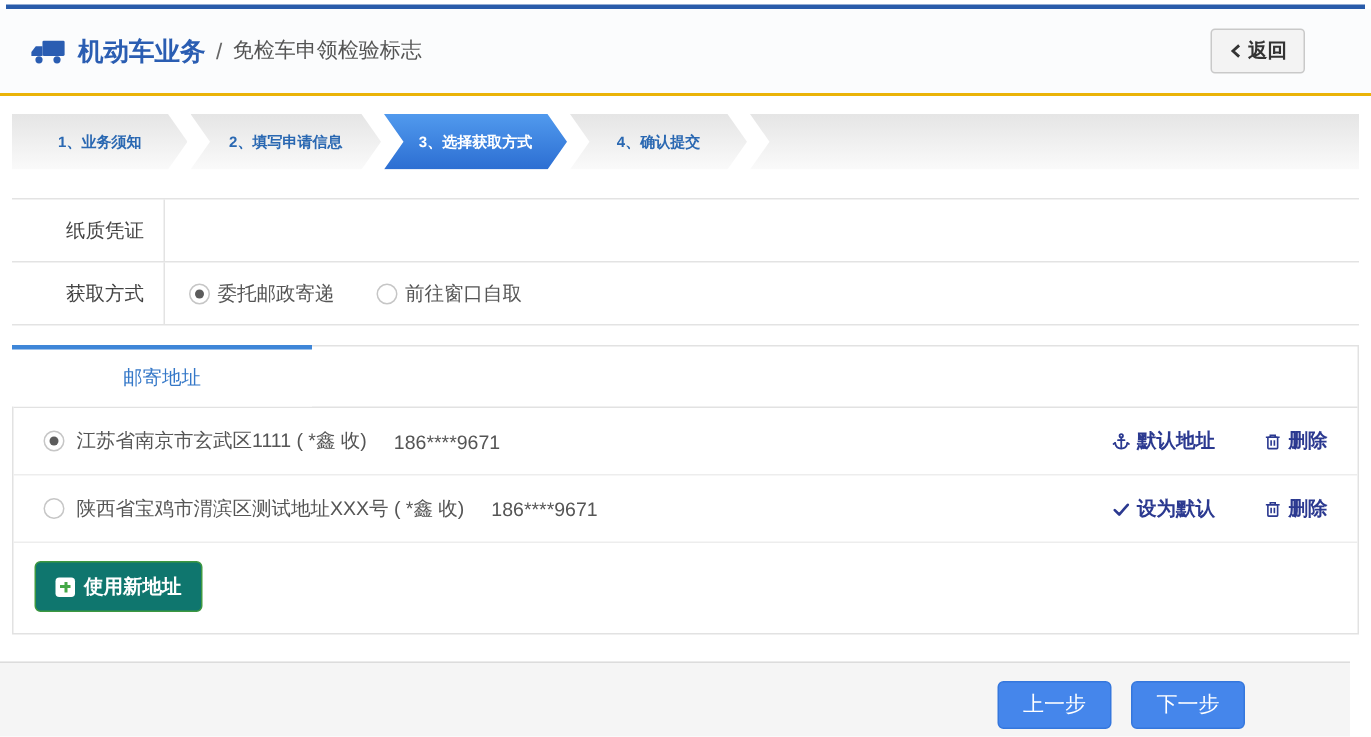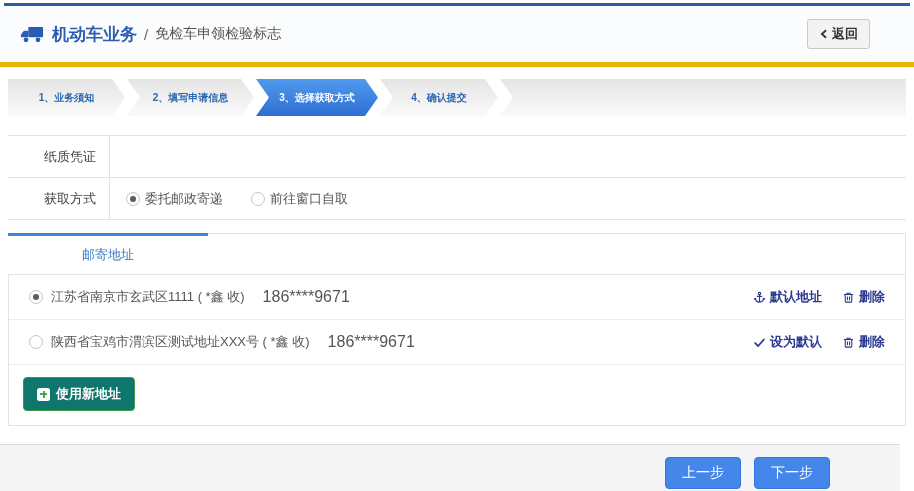--- a/index.html
+++ b/index.html
@@ -2,21 +2,21 @@
 <html><head>
 <meta charset="utf-8">
 <style>
   * { margin:0; padding:0; box-sizing:border-box; }
   html,body { width:914px; height:491px; background:#fff; overflow:hidden;
     font-family:"Liberation Sans","DejaVu Sans",sans-serif; }
   .topline { height:3px; background:#2a5caa; margin:3px 4px 0 4px; }
 
   
   .header { display:flex; align-items:center; background:#fbfcfd;
-    border-bottom:5px solid #eab308; padding:13px 44px 13px 20px; }
+    border-bottom:2px solid #eab308; padding:13px 44px 13px 20px; }
   .truck { width:24px; height:19px; color:#2a5db2; margin-right:8px; flex:none; }
   .h-title { font-size:17px; font-weight:bold; color:#2a5db2; }
   .h-sep { font-size:15px; color:#666; margin:0 7px; }
   .h-sub { font-size:14px; color:#555; }
   .back-btn { margin-left:auto; display:inline-flex; align-items:center; gap:3px;
     background:#f3f3f3; border:1px solid #c9c9c9; border-radius:3px;
     padding:5px 11px; font-size:13px; font-weight:bold; color:#333; cursor:pointer; }
   .back-btn svg { width:10px; height:10px; }
 
   
@@ -46,22 +46,22 @@
 
   
   .panel { margin:13px 8px 0 8px; border:1px solid #e2e2e2; }
   .panel-tabs { display:flex; height:41px; border-bottom:1px solid #e2e2e2; }
   .panel-tab { width:200px; margin:-1px 0 0 -1px; background:#fff;
     border-top:3px solid #3e86d8; display:flex; align-items:center; justify-content:center;
     font-size:13px; color:#3578c8; cursor:pointer; }
   .addr-row { display:flex; align-items:center; height:45px; padding:0 20px;
     border-bottom:1px solid #ededed; }
   .addr-text { margin-left:3px; font-size:13px; color:#555; }
-  .addr-phone { margin-left:18px; font-size:16px; color:#555; }
-  .addr-actions { margin-left:auto; display:flex; align-items:center; gap:20px; }
+  .addr-phone { margin-left:18px; font-size:13px; color:#555; }
+  .addr-actions { margin-left:auto; display:flex; align-items:center; gap:32px; }
   .action-link { display:inline-flex; align-items:center; gap:4px; font-size:13px;
     font-weight:bold; color:#2b3990; cursor:pointer; }
   .action-link svg { width:13px; height:13px; flex:none; }
   .new-addr-wrap { padding:12px 14px 14px 14px; }
   .green-btn { display:inline-flex; align-items:center; gap:6px; background:#0f766e;
     border:1px solid #3d9840; border-radius:4px; color:#fff; font-size:13px;
     font-weight:bold; padding:7px 13px; cursor:pointer; }
   .plus-sq { width:13px; height:13px; background:#fff; border-radius:2.5px; position:relative; flex:none; }
   .plus-sq::before, .plus-sq::after { content:""; position:absolute; background:#45a847; }
   .plus-sq::before { left:3px; right:3px; top:5.5px; height:2px; }

